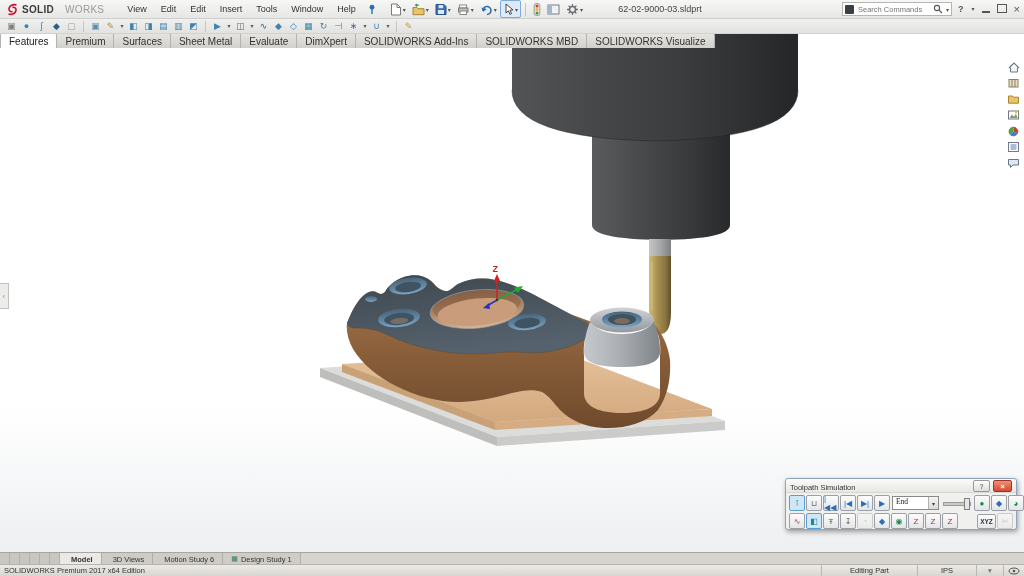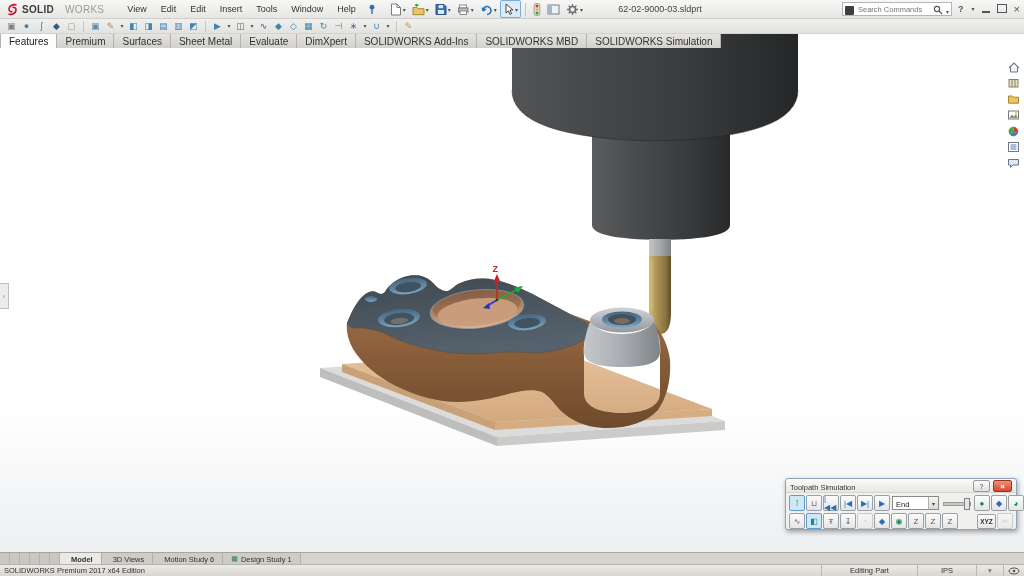--- a/index.html
+++ b/index.html
@@ -16,21 +16,21 @@
   .menus{display:flex;margin-left:16px;}
   .menu-item{padding:0 7px;cursor:default;}
   .pin{margin-left:4px;display:flex;align-items:center;}
   .tbsep{width:1px;height:13px;background:#c5c5c3;margin:0 4px;}
   .tb{display:flex;align-items:center;margin-left:10px;}
   .tb-btn{display:flex;align-items:center;height:16px;padding:0 2px;border:1px solid transparent;border-radius:2px;}
   .tb-btn.pressed{background:#dcebf7;border-color:#7aabdb;}
   .caret{font-size:6px;color:#555;margin-left:1px;}
   .doc-title{position:absolute;left:560px;width:200px;top:4px;text-align:center;font-size:9px;color:#444;}
   .search-box{position:absolute;right:72px;top:2px;width:104px;height:12px;border:1px solid #b5b5b3;background:#fff;
-    display:flex;align-items:flex-end;padding:0 2px;gap:2px;margin-left:13px;}
+    display:flex;align-items:center;padding:0 2px;gap:2px;margin-left:13px;}
   .search-box input{border:none;outline:none;flex:1;font-size:7.5px;color:#666;width:60px;
     font-family:"Liberation Sans",sans-serif;background:transparent;}
   .search-appicon{width:9px;height:9px;background:#3a3f44;border-radius:1px;display:inline-block;}
   .win-controls{position:absolute;right:4px;top:2px;display:flex;align-items:center;gap:7px;color:#555;height:13px;}
   .win-help{font-size:9px;font-weight:bold;}
   .win-min{width:8px;height:2px;background:#555;margin-top:6px;}
   .win-restore{width:8px;height:7px;border:1.5px solid #555;}
   .win-close{font-size:11px;line-height:10px;color:#555;}
   
   .cam-toolbar{position:absolute;top:19px;left:0;right:0;height:14px;
@@ -62,21 +62,21 @@
   .sim-help{margin-left:auto;width:15px;height:10px;background:linear-gradient(#fdfdfd,#dedede);
     border:1px solid #9a9a98;border-radius:2px;font-size:7px;display:flex;align-items:center;justify-content:center;color:#444;}
   .sim-close{width:17px;height:10px;background:linear-gradient(#f0907a,#d44a30);border:1px solid #9a3524;
     border-radius:2px;color:#fff;font-size:8px;font-weight:bold;display:flex;align-items:center;justify-content:center;margin-left:3px;}
   .sim-row{display:flex;align-items:center;gap:1px;padding:2px 3px 0 3px;}
   .sim-btn{width:14px;height:14px;flex:0 0 auto;border:1px solid #9aa0a6;border-radius:2px;
     background:linear-gradient(#fcfcfc,#e3e5e7);font-size:8px;display:flex;align-items:center;justify-content:center;}
   .sim-btn.pressed{background:#cfe7f7;border-color:#5a9fd4;}
   .sim-btn.disabled{opacity:.45;}
   .sim-select{width:42px;height:12px;border:1px solid #8a8a88;background:#fff;font-size:7.5px;color:#222;
-    display:flex;align-items:flex-end;padding-left:3px;margin:0 1px;flex:0 0 auto;}
+    display:flex;align-items:flex-start;padding-left:3px;margin:0 1px;flex:0 0 auto;font-family:Liberation Serif, serif;}
   .sim-select .dd{margin-left:auto;width:9px;height:100%;background:linear-gradient(#f4f4f2,#dcdcda);
     border-left:1px solid #b0b0ae;font-size:6px;display:flex;align-items:center;justify-content:center;color:#444;}
   .sim-slider{width:28px;height:12px;position:relative;margin:0 2px;flex:0 0 auto;}
   .sim-slider .track{position:absolute;left:0;right:0;top:5px;height:2px;background:#c9c9c7;border:1px solid #9a9a98;}
   .sim-slider .thumb{position:absolute;left:21px;top:1px;width:4px;height:10px;background:#e6e6e4;border:1px solid #808080;}
   .sim-xyz{margin-left:auto;width:17px;height:13px;border:1px solid #9aa0a6;border-radius:2px;
     background:linear-gradient(#fcfcfc,#e3e5e7);font-size:6.5px;font-weight:bold;color:#333;
     display:flex;align-items:center;justify-content:center;}
   
   .bottom-tabs{position:absolute;left:0;right:0;bottom:11px;height:12px;background:#d7d4ce;
@@ -242,21 +242,21 @@
 <div class="tabstrip">
 
 <div class="cmdtab active">Features</div>
     <div class="cmdtab">Premium</div>
     <div class="cmdtab">Surfaces</div>
     <div class="cmdtab">Sheet Metal</div>
     <div class="cmdtab">Evaluate</div>
     <div class="cmdtab">DimXpert</div>
     <div class="cmdtab">SOLIDWORKS Add-Ins</div>
     <div class="cmdtab">SOLIDWORKS MBD</div>
-    <div class="cmdtab">SOLIDWORKS Simulation</div>
+    <div class="cmdtab">SOLIDWORKS Visualize</div>
   </div>
 
 <div class="viewport">
   <svg width="1024" height="524" viewBox="0 0 1024 524">
     <defs>
       <linearGradient id="gBig" x1="0" y1="0" x2="1" y2="0">
         <stop offset="0" stop-color="#525456"></stop>
           <stop offset="0.25" stop-color="#47494b"></stop>
         <stop offset="0.6" stop-color="#3a3c3e"></stop>
           <stop offset="1" stop-color="#242628"></stop>

